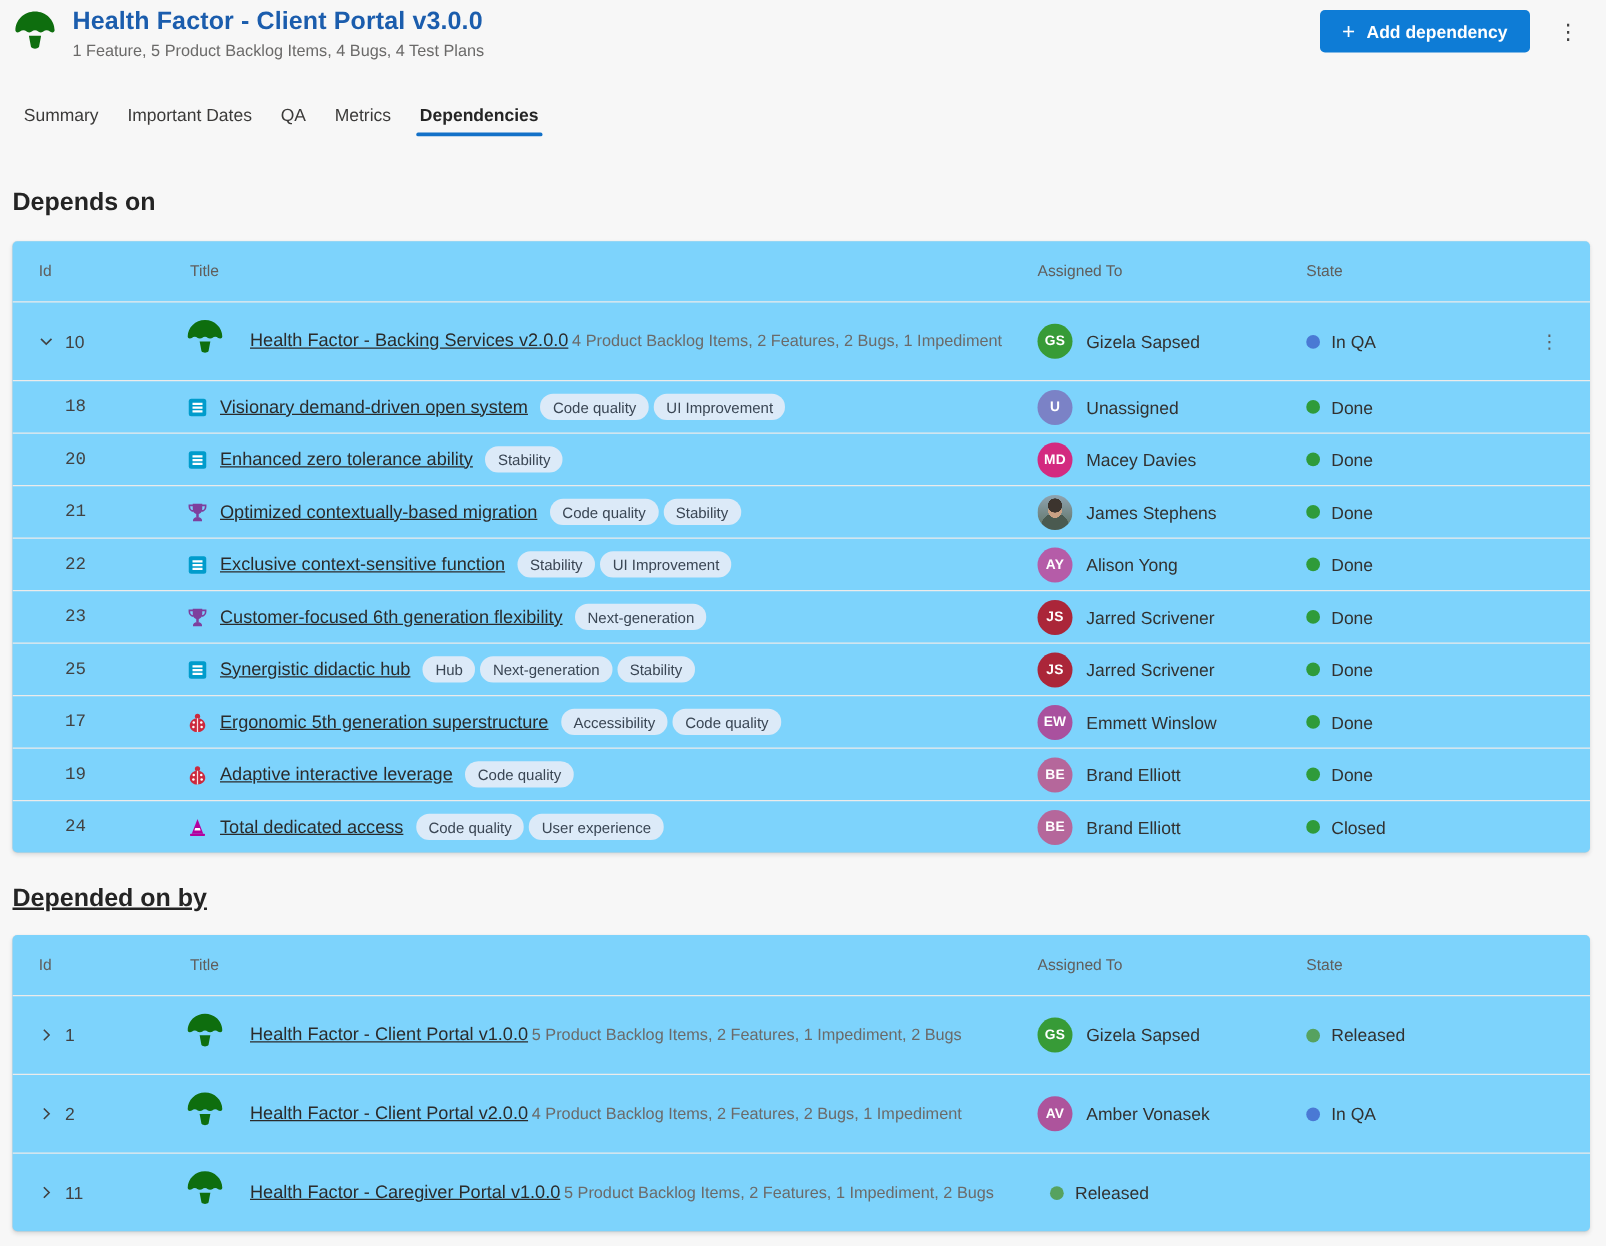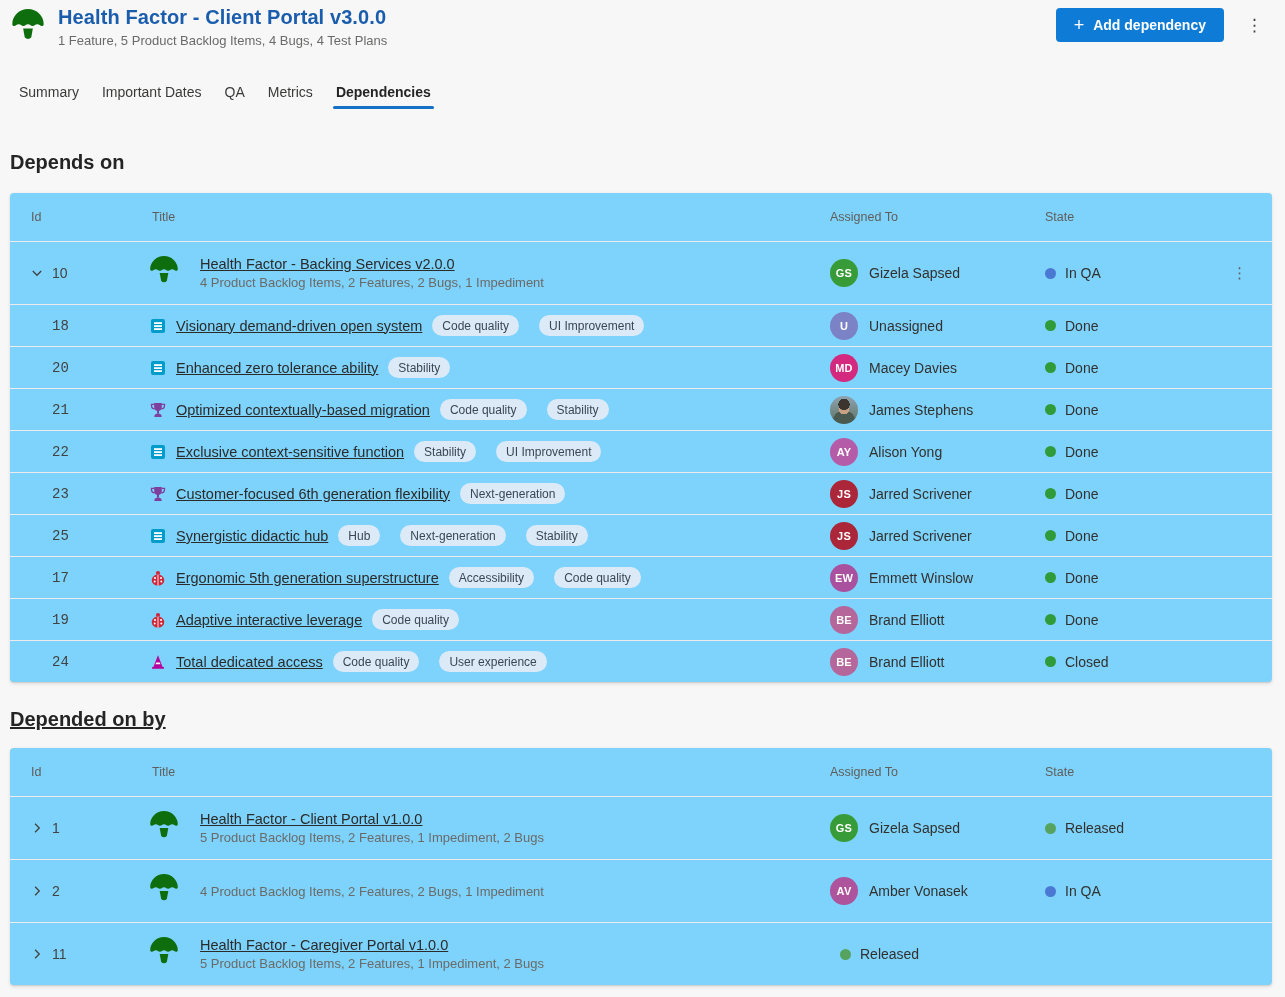--- a/index.html
+++ b/index.html
@@ -46,24 +46,24 @@
   .row { border-top: 1px solid #ecebea; }
   .row.large { height: 63px; }
   .row.small { height: 42px; }
   .cell { display: flex; align-items: center; }
   .id-cell { padding-left: 20px; gap: 8px; font-size: 14px; color: #424242; }
   .id-cell.no-chevron { padding-left: 42px; font-family: Liberation Mono, monospace; }
   .chev { width: 14px; height: 14px; display: inline-flex; cursor: pointer; flex: 0 0 auto; }
   .title-cell { gap: 0; min-width: 0; }
   .wi-icon-sm { width: 16px; height: 16px; margin-left: 2px; margin-right: 10px; flex: 0 0 auto; }
   .wi-icon-lg { width: 32px; height: 37px; margin-right: 20px; flex: 0 0 auto; }
-  .title-stack { display: flex; flex-direction: column; gap: 3px; min-width: 0; }
+  .title-stack { display: flex; gap: 3px; min-width: 0; }
   .row-title { font-size: 14.5px; color: #2b2b2b; text-decoration: underline; cursor: pointer; white-space: nowrap; }
   .row-sub { font-size: 13px; color: #6b6a69; white-space: nowrap; }
-  .tags { display: flex; gap: 20px; margin-left: 10px; }
+  .tags { display: flex; gap: 4px; margin-left: 10px; }
   .tag { background: #dceaf8; color: #3a4654; font-size: 12px; padding: 3.5px 10px; border-radius: 11px; white-space: nowrap; }
   .assigned-cell { gap: 11px; }
   .avatar {
     width: 28px; height: 28px; border-radius: 50%; flex: 0 0 auto;
     display: flex; align-items: center; justify-content: center;
     color: #fff; font-size: 11px; font-weight: 700; letter-spacing: .2px;
   }
   .avatar.photo {
     background:
       radial-gradient(circle at 50% 30%, #3c342e 0 23%, transparent 24%),
@@ -428,20 +428,21 @@
             </svg>
           </span>
           <span>2</span>
         </div>
         <div class="cell title-cell">
           <span class="wi-icon-lg"><svg viewBox="0 0 32 38" width="100%" height="100%">
               <path fill="#0e6e0e" d="M16 1C8.1 1 1.8 7.2 1.8 14.6c0 .9.7 1.6 1.6 1.6 1.9 0 2.2-1.5 4.2-1.5s2.2 1.5 4.2 1.5 2.2-1.5 4.2-1.5 2.2 1.5 4.2 1.5 2.2-1.5 4.2-1.5 2.3 1.5 4.2 1.5c.9 0 1.6-.7 1.6-1.6C30.2 7.2 23.9 1 16 1z"></path>
               <path fill="#0e6e0e" d="M11.6 18.6h8.8l-1.5 8.2c-.9.8-1.8 1.2-2.9 1.2s-2-.4-2.9-1.2z"></path>
             </svg></span>
           <div class="title-stack">
+            <a class="row-title">Health Factor - Client Portal v2.0.0</a>
             <div class="row-sub">4 Product Backlog Items, 2 Features, 2 Bugs, 1 Impediment</div>
           </div>
         </div>
         <div class="cell assigned-cell">
           <span class="avatar" style="background: rgb(173, 84, 156);">AV</span>
           <span class="assignee-name">Amber Vonasek</span>
         </div>
         <div class="cell state-cell">
           <span class="state-dot" style="background: rgb(74, 121, 212);"></span>
           <span class="state-label">In QA</span>

